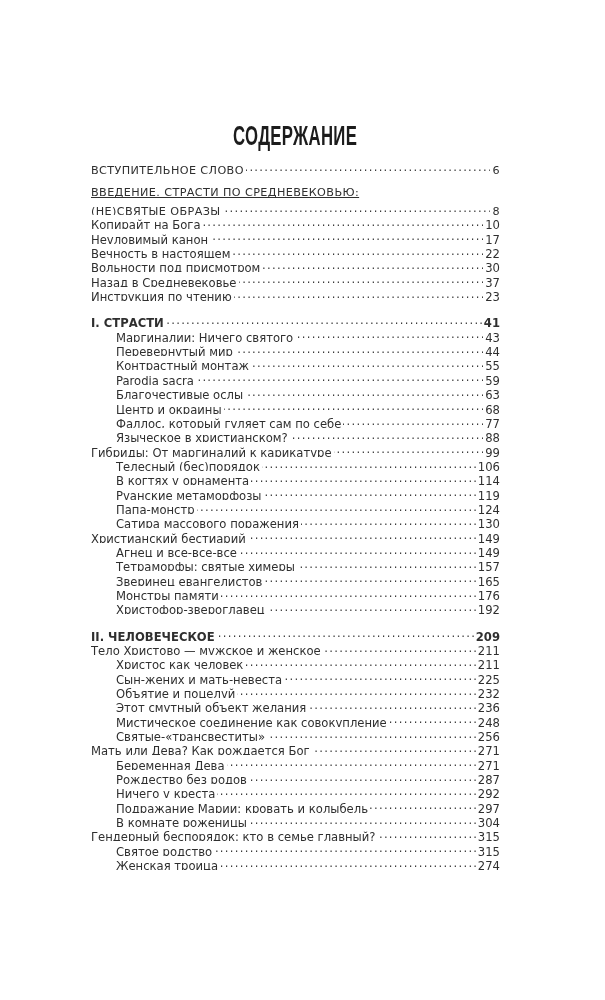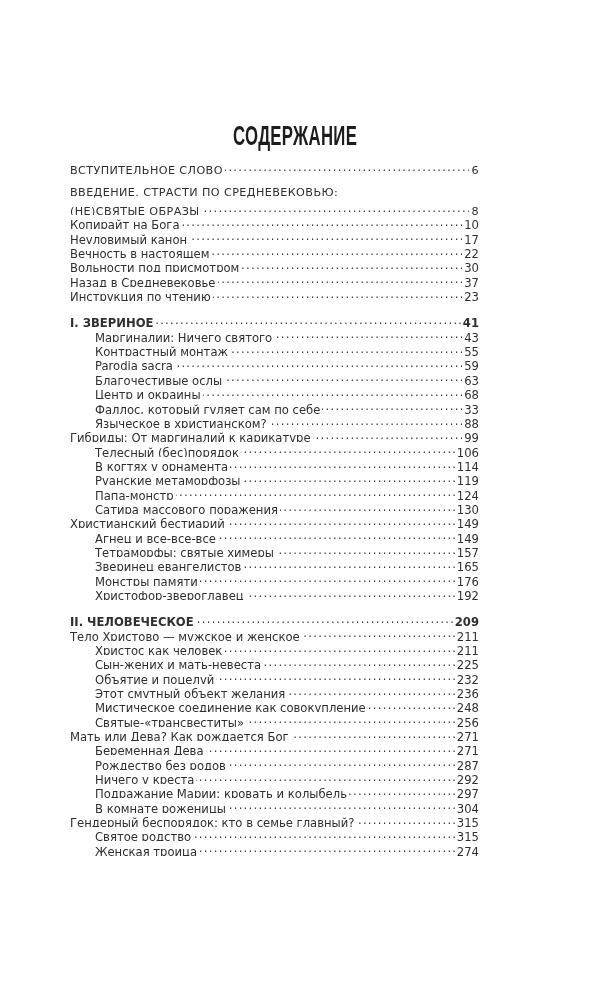--- a/index.html
+++ b/index.html
@@ -37,23 +37,24 @@
     font-weight: bold;
     font-size: 27px;
     letter-spacing: 0.5px;
     color: #1c1c1c;
     transform: scaleX(0.62);
     transform-origin: center;
     margin-left: -14px;
   }
   .toc {
     position: absolute;
-    left: 70px;
+    left: 91px;
     top: 160px;
     width: 409px;
+    text-decoration: underline;
   }
   .row {
     display: flex;
     align-items: baseline;
     height: 14.35px;
     line-height: 14.35px;
     font-size: 11.6px;
     white-space: nowrap;
     overflow: hidden;
   }
@@ -139,30 +140,35 @@
       <span class="dots"></span>
       <span class="page-num">37</span>
     </div>
     <div class="row">
       <span class="label">Инструкция по чтению</span>
       <span class="dots"></span>
       <span class="page-num">23</span>
     </div>
 
     <div class="row bold gap">
-      <span class="label">I. ЗВЕРИНОЕ</span>
+      <span class="label">I. СТРАСТИ</span>
       <span class="dots"></span>
       <span class="page-num">41</span>
     </div>
     <div class="row indent">
       <span class="label">Маргиналии: Ничего святого</span>
       <span class="dots"></span>
       <span class="page-num">43</span>
     </div>
     <div class="row indent">
+      <span class="label">Перевернутый мир</span>
+      <span class="dots"></span>
+      <span class="page-num">44</span>
+    </div>
+    <div class="row indent">
       <span class="label">Контрастный монтаж</span>
       <span class="dots"></span>
       <span class="page-num">55</span>
     </div>
     <div class="row indent">
       <span class="label">Parodia sacra</span>
       <span class="dots"></span>
       <span class="page-num">59</span>
     </div>
     <div class="row indent">
@@ -171,21 +177,21 @@
       <span class="page-num">63</span>
     </div>
     <div class="row indent">
       <span class="label">Центр и окраины</span>
       <span class="dots"></span>
       <span class="page-num">68</span>
     </div>
     <div class="row indent">
       <span class="label">Фаллос, который гуляет сам по себе</span>
       <span class="dots"></span>
-      <span class="page-num">33</span>
+      <span class="page-num">77</span>
     </div>
     <div class="row indent">
       <span class="label">Языческое в христианском?</span>
       <span class="dots"></span>
       <span class="page-num">88</span>
     </div>
     <div class="row">
       <span class="label">Гибриды: От маргиналий к карикатуре</span>
       <span class="dots"></span>
       <span class="page-num">99</span>

